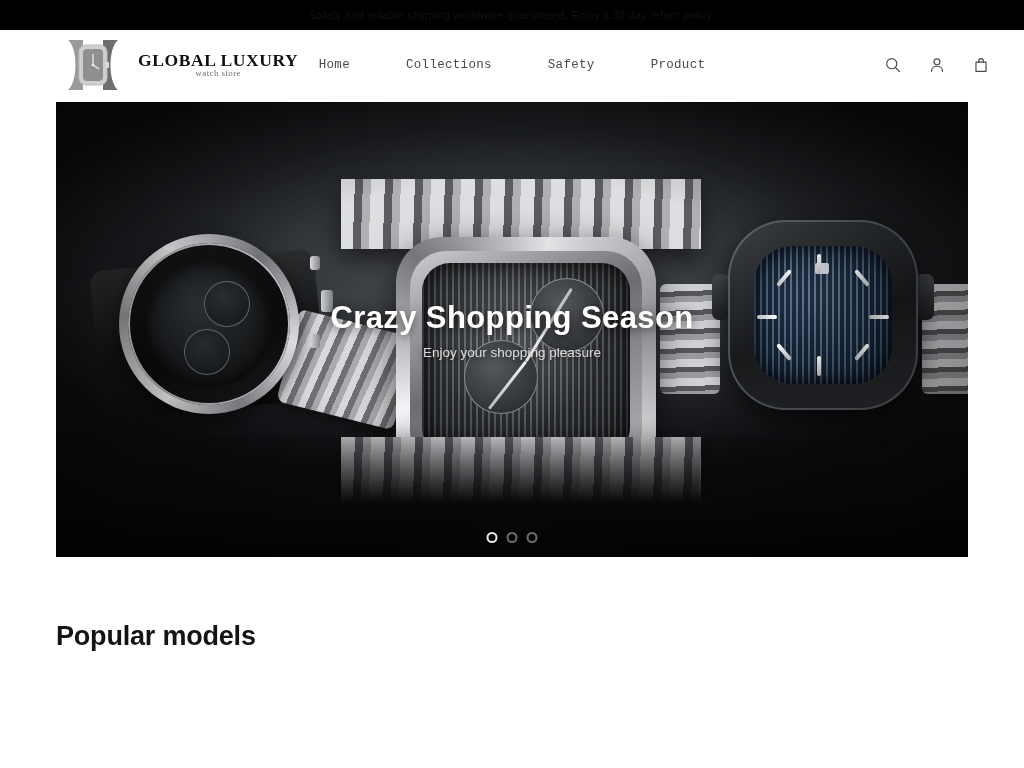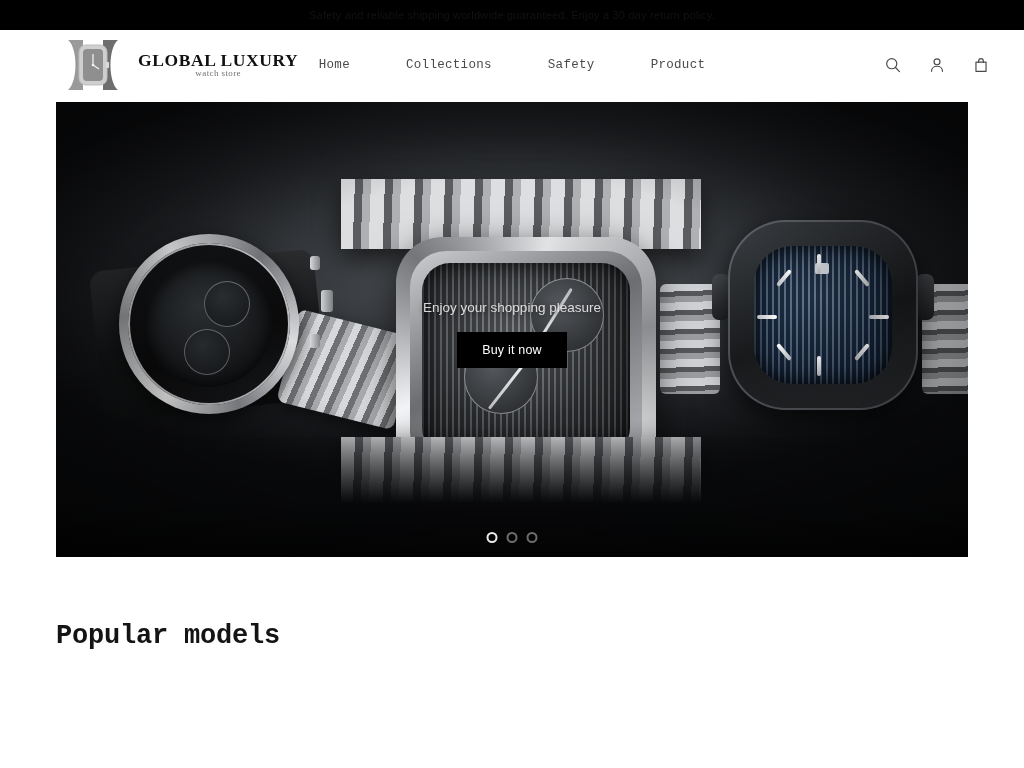--- a/index.html
+++ b/index.html
@@ -299,21 +299,20 @@
 
   
   .section{
     padding:64px 56px 0 56px;
   }
   .section-title{
     font-size:27px;
     font-weight:700;
     letter-spacing:-.2px;
     color:#141414;
-    font-family:Liberation Mono, monospace;
   }
   .section-sub{
     margin-top:13px;
     font-size:13px;
     color:#59595c;
     line-height:1.45;
   }
 </style>
 </head>
 <body>
@@ -425,22 +424,22 @@
           </div>
         </div>
       </div>
       <div class="bracelet"></div>
     </div>
 
     <div class="hero-floor"></div>
     <div class="hero-vignette"></div>
 
     <div class="hero-copy">
+      <h1 class="hero-title">Crazy Shopping Season</h1>
       <p class="hero-sub">Enjoy your shopping pleasure</p>
-      <button class="hero-cta">Buy it now</button>
     </div>
 
     <div class="dots">
       <button class="dot active" aria-label="Slide 1"></button>
       <button class="dot" aria-label="Slide 2"></button>
       <button class="dot" aria-label="Slide 3"></button>
     </div>
 
   </div>
 </div>

